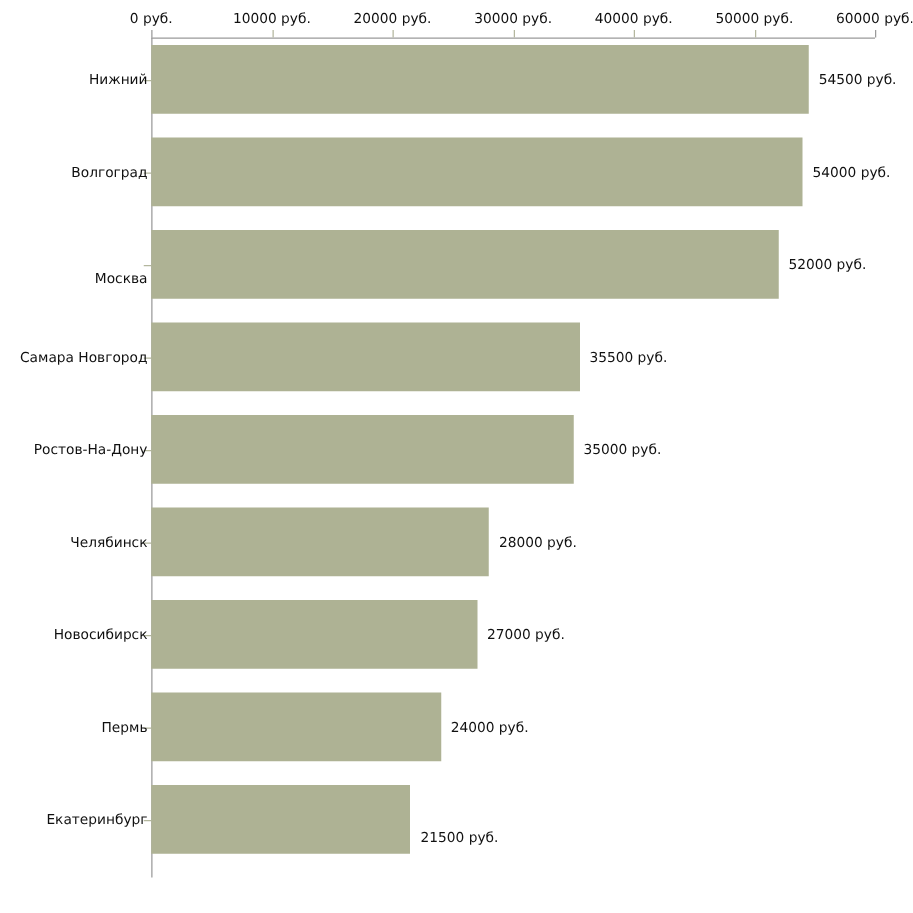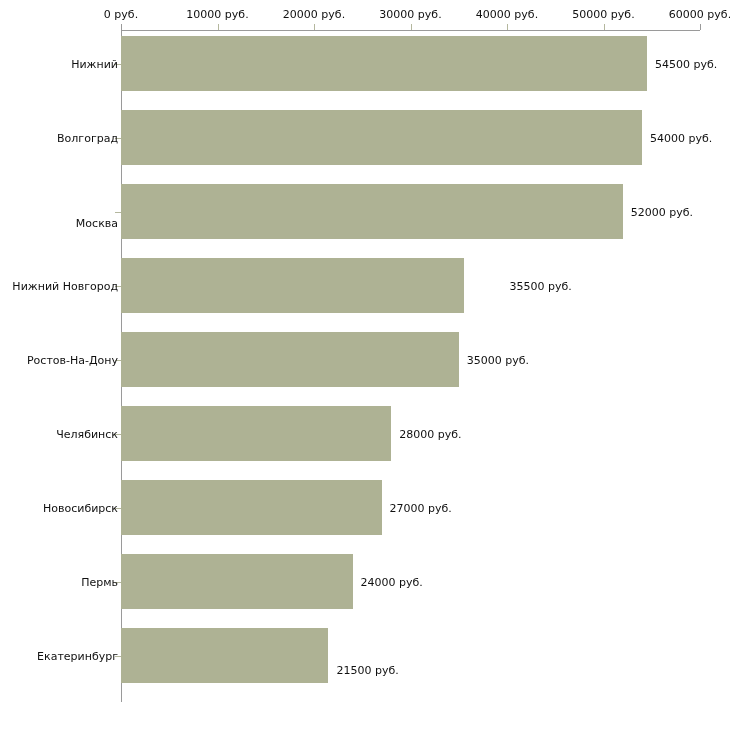--- a/index.html
+++ b/index.html
@@ -119,42 +119,42 @@
     </div>
 
   <div id="yticks-layer">
       <div class="ytick" style="top: 63.5px;"></div>
       <div class="cat-label" style="top: 63.5px;">Нижний</div>
       <div class="ytick" style="top: 137.5px;"></div>
       <div class="cat-label" style="top: 137.5px;">Волгоград</div>
       <div class="ytick" style="top: 211.5px;"></div>
       <div class="cat-label" style="top: 211.5px; margin-top: 11px;">Москва</div>
       <div class="ytick" style="top: 285.5px;"></div>
-      <div class="cat-label" style="top: 285.5px;">Нижний Новгород</div>
+      <div class="cat-label" style="top: 285.5px;">Самара Новгород</div>
       <div class="ytick" style="top: 359.5px;"></div>
       <div class="cat-label" style="top: 359.5px;">Ростов-На-Дону</div>
       <div class="ytick" style="top: 433.5px;"></div>
       <div class="cat-label" style="top: 433.5px;">Челябинск</div>
       <div class="ytick" style="top: 507.5px;"></div>
       <div class="cat-label" style="top: 507.5px;">Новосибирск</div>
       <div class="ytick" style="top: 581.5px;"></div>
       <div class="cat-label" style="top: 581.5px;">Пермь</div>
       <div class="ytick" style="top: 655.5px;"></div>
       <div class="cat-label" style="top: 655.5px;">Екатеринбург</div>
     </div>
 
   <div id="bars-layer">
       <div class="bar" title="54500 руб." style="top: 36px; width: 525.925px; background: rgb(174, 178, 148);"></div>
       <div class="bar-value" style="left: 654.925px; top: 63.5px;">54500 руб.</div>
       <div class="bar" title="54000 руб." style="top: 110px; width: 521.1px; background: rgb(174, 178, 148);"></div>
       <div class="bar-value" style="left: 650.1px; top: 137.5px;">54000 руб.</div>
       <div class="bar" title="52000 руб." style="top: 184px; width: 501.8px; background: rgb(174, 178, 148);"></div>
       <div class="bar-value" style="left: 630.8px; top: 211.5px;">52000 руб.</div>
       <div class="bar" title="35500 руб." style="top: 258px; width: 342.575px; background: rgb(174, 178, 148);"></div>
-      <div class="bar-value" style="left: 471.575px; top: 285.5px; margin-left: 38px;">35500 руб.</div>
+      <div class="bar-value" style="left: 471.575px; top: 285.5px;">35500 руб.</div>
       <div class="bar" title="35000 руб." style="top: 332px; width: 337.75px; background: rgb(174, 178, 148);"></div>
       <div class="bar-value" style="left: 466.75px; top: 359.5px;">35000 руб.</div>
       <div class="bar" title="28000 руб." style="top: 406px; width: 270.2px; background: rgb(174, 178, 148);"></div>
       <div class="bar-value" style="left: 399.2px; top: 433.5px;">28000 руб.</div>
       <div class="bar" title="27000 руб." style="top: 480px; width: 260.55px; background: rgb(174, 178, 148);"></div>
       <div class="bar-value" style="left: 389.55px; top: 507.5px;">27000 руб.</div>
       <div class="bar" title="24000 руб." style="top: 554px; width: 231.6px; background: rgb(174, 178, 148);"></div>
       <div class="bar-value" style="left: 360.6px; top: 581.5px;">24000 руб.</div>
       <div class="bar" title="21500 руб." style="top: 628px; width: 207.475px; background: rgb(174, 178, 148);"></div>
       <div class="bar-value" style="left: 336.475px; top: 670px;">21500 руб.</div>

